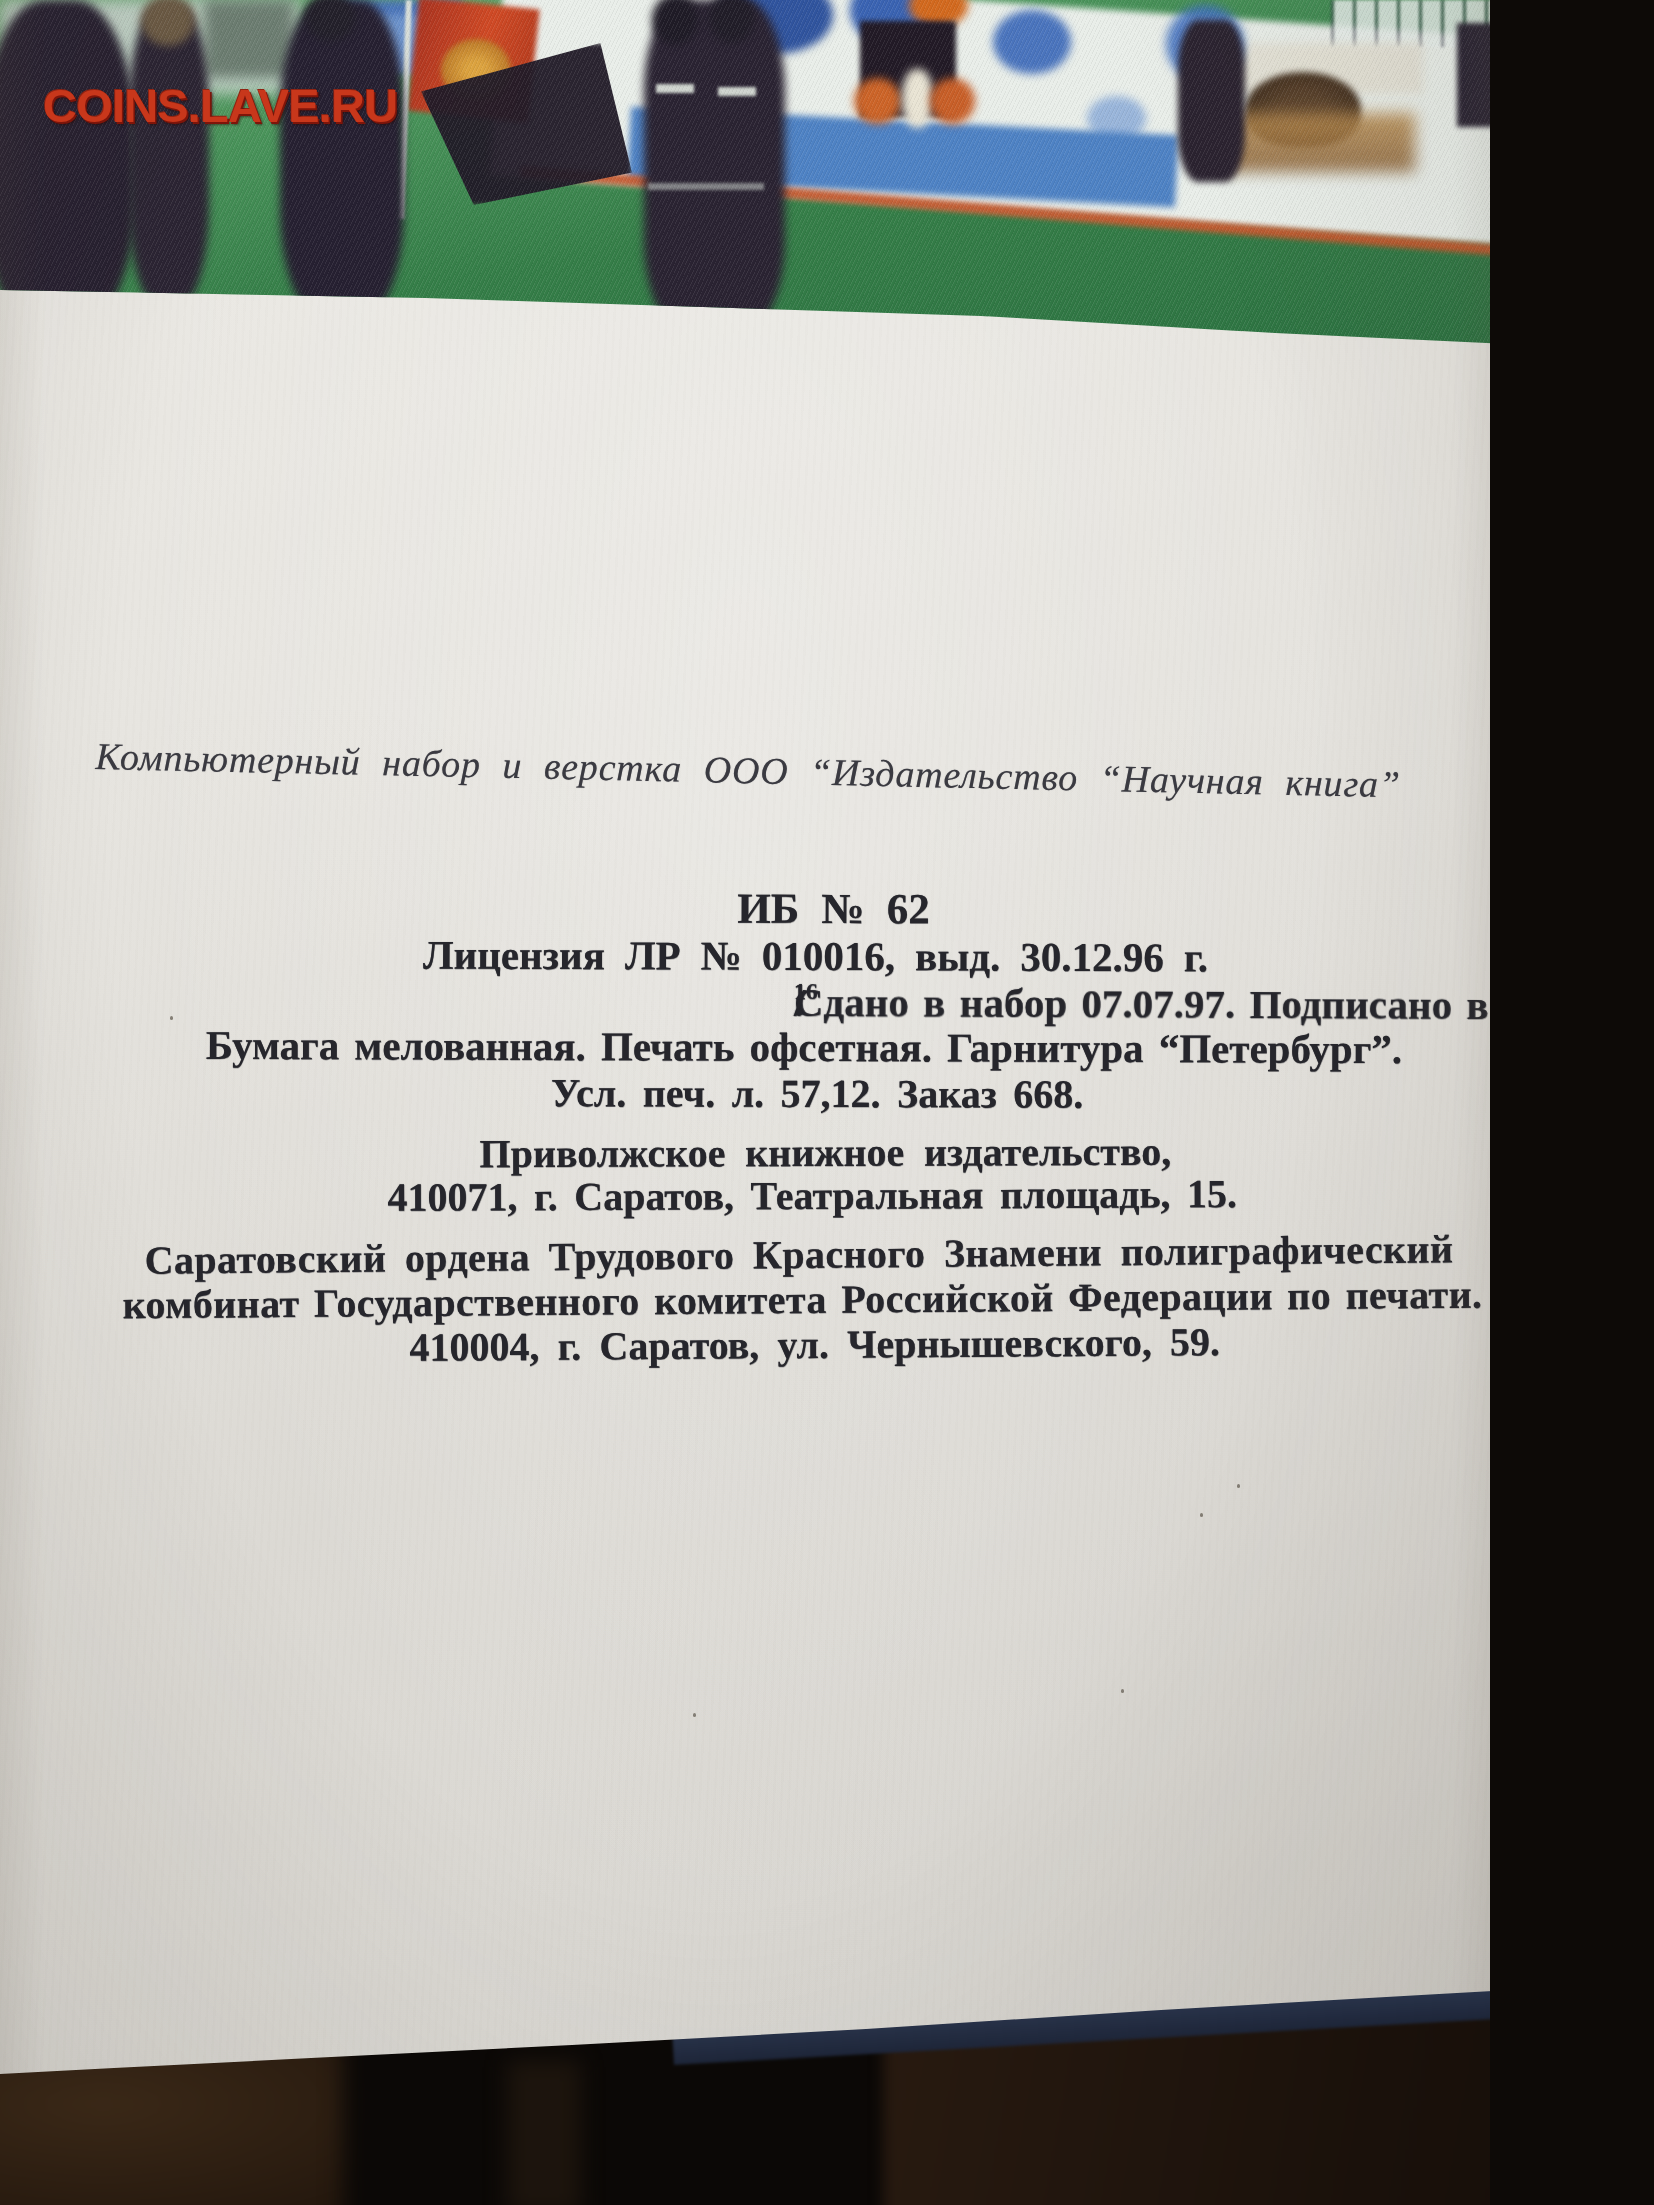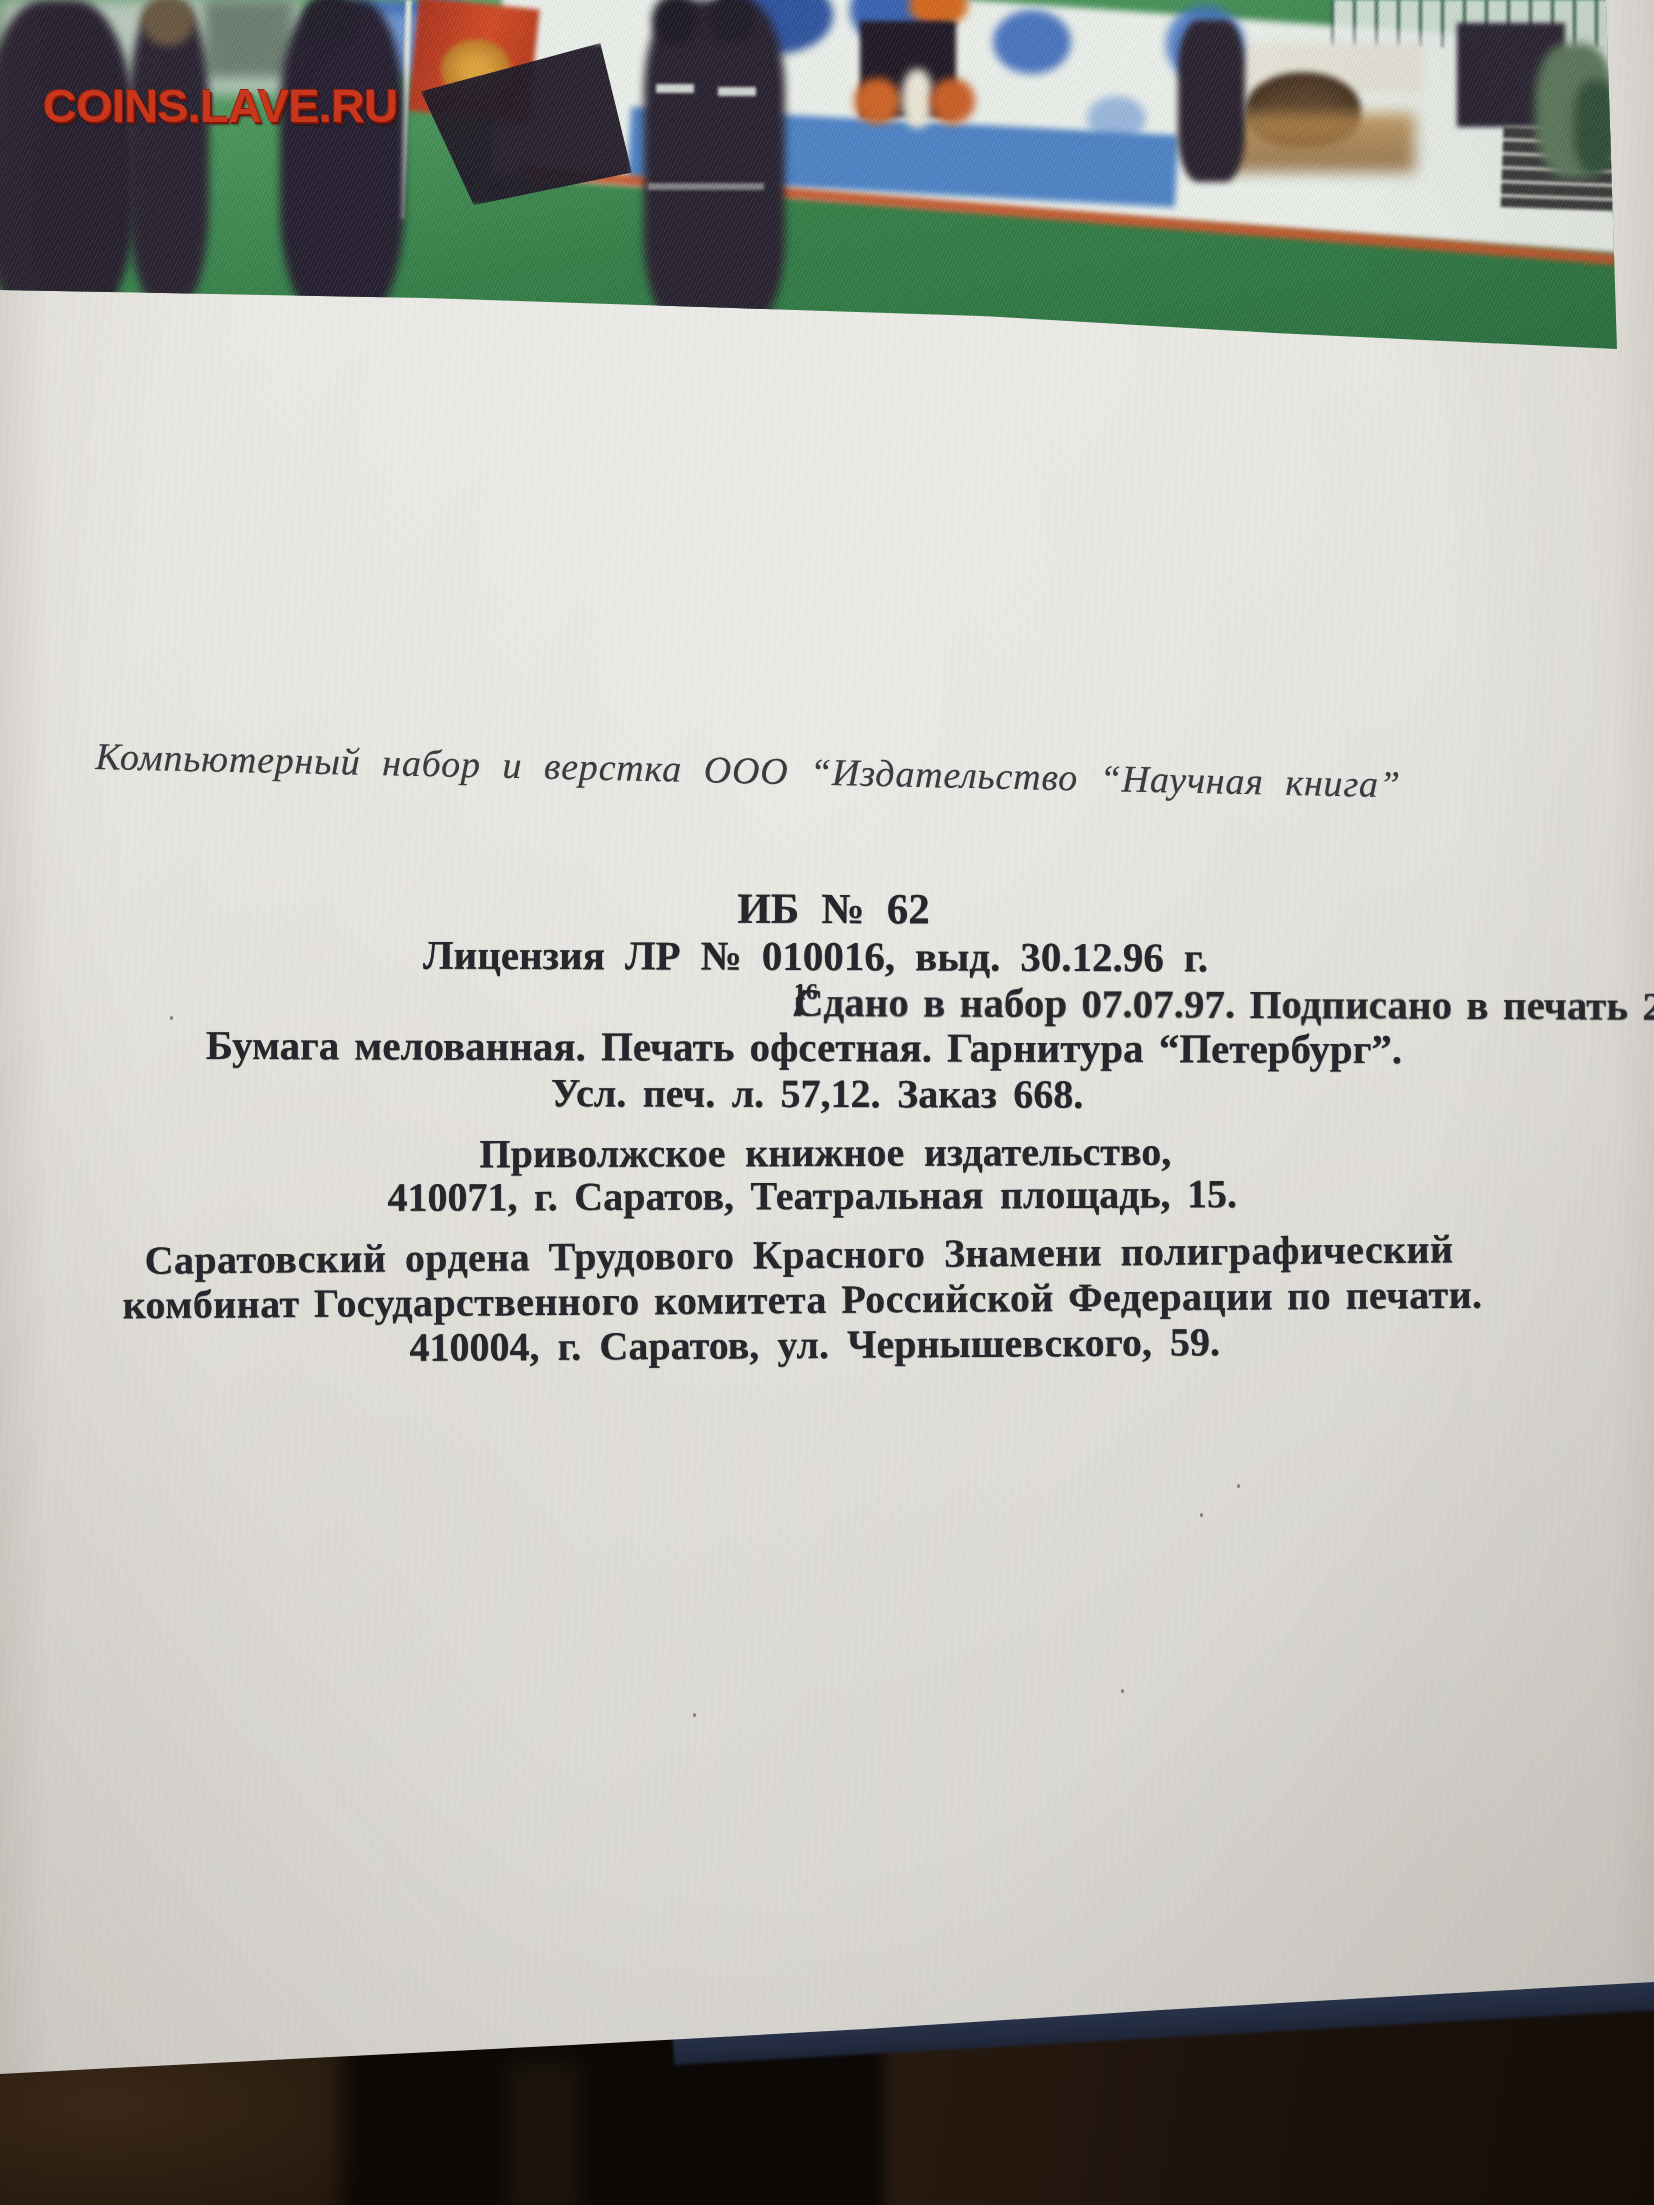--- a/index.html
+++ b/index.html
@@ -1,16 +1,16 @@
 <!DOCTYPE html>
 <html style="font-size:13px"><head>
 <meta charset="utf-8">
 <style>
   html,body{margin:0;padding:0;background:#0d0a07;}
-  #canvas{position:relative;width:1654px;height:2205px;overflow:hidden;
+  #canvas{position:relative;width:1490px;height:2205px;overflow:hidden;
           font-family:"Liberation Serif","DejaVu Serif",serif;}
   #canvas *{position:absolute;box-sizing:border-box;}
 
   
   .desk{inset:0;background:#17100a;}
   .desk-left{left:-49px;top:2019px;width:507px;height:213px;
     background:radial-gradient(ellipse at 30% 40%,#3a2817 0%,#2a1c10 55%,#1c120a 100%);filter:blur(8.2px);}
   .desk-mid{left:343px;top:2019px;width:621px;height:213px;background:#0b0806;filter:blur(11.4px);}
   .desk-right{left:883px;top:1978px;width:817px;height:245px;
     background:linear-gradient(100deg,#281a10 0%,#1a110b 60%,#140d08 100%);filter:blur(6.5px);}

